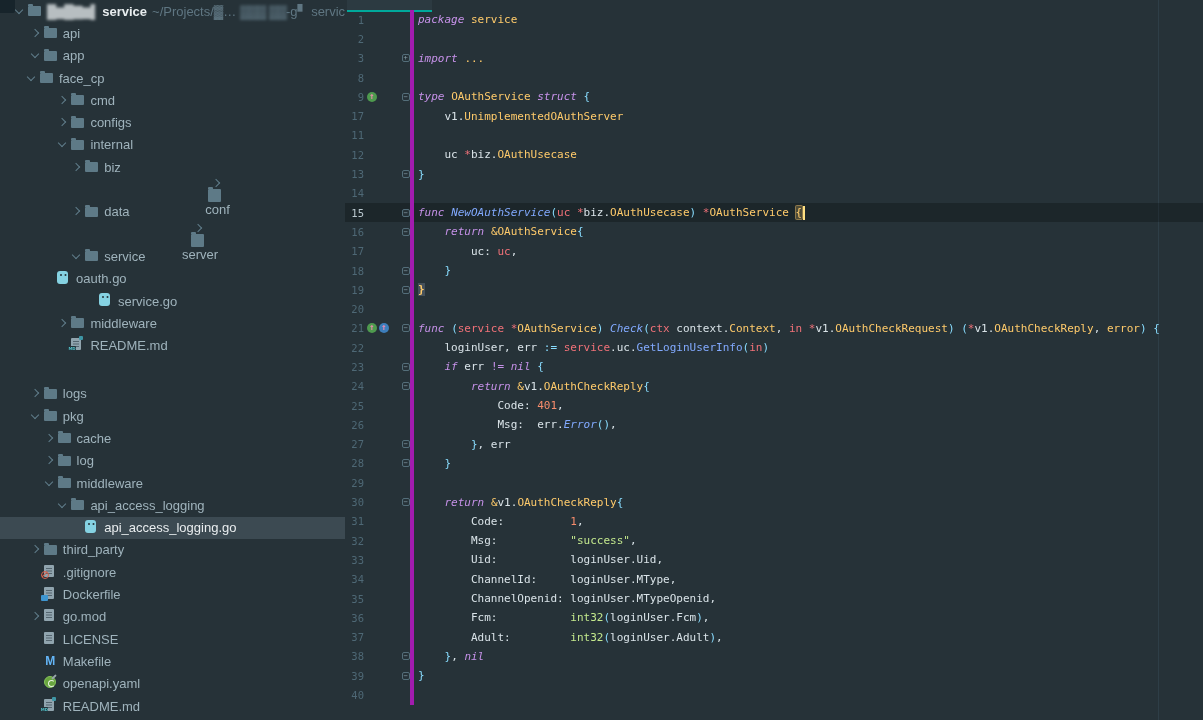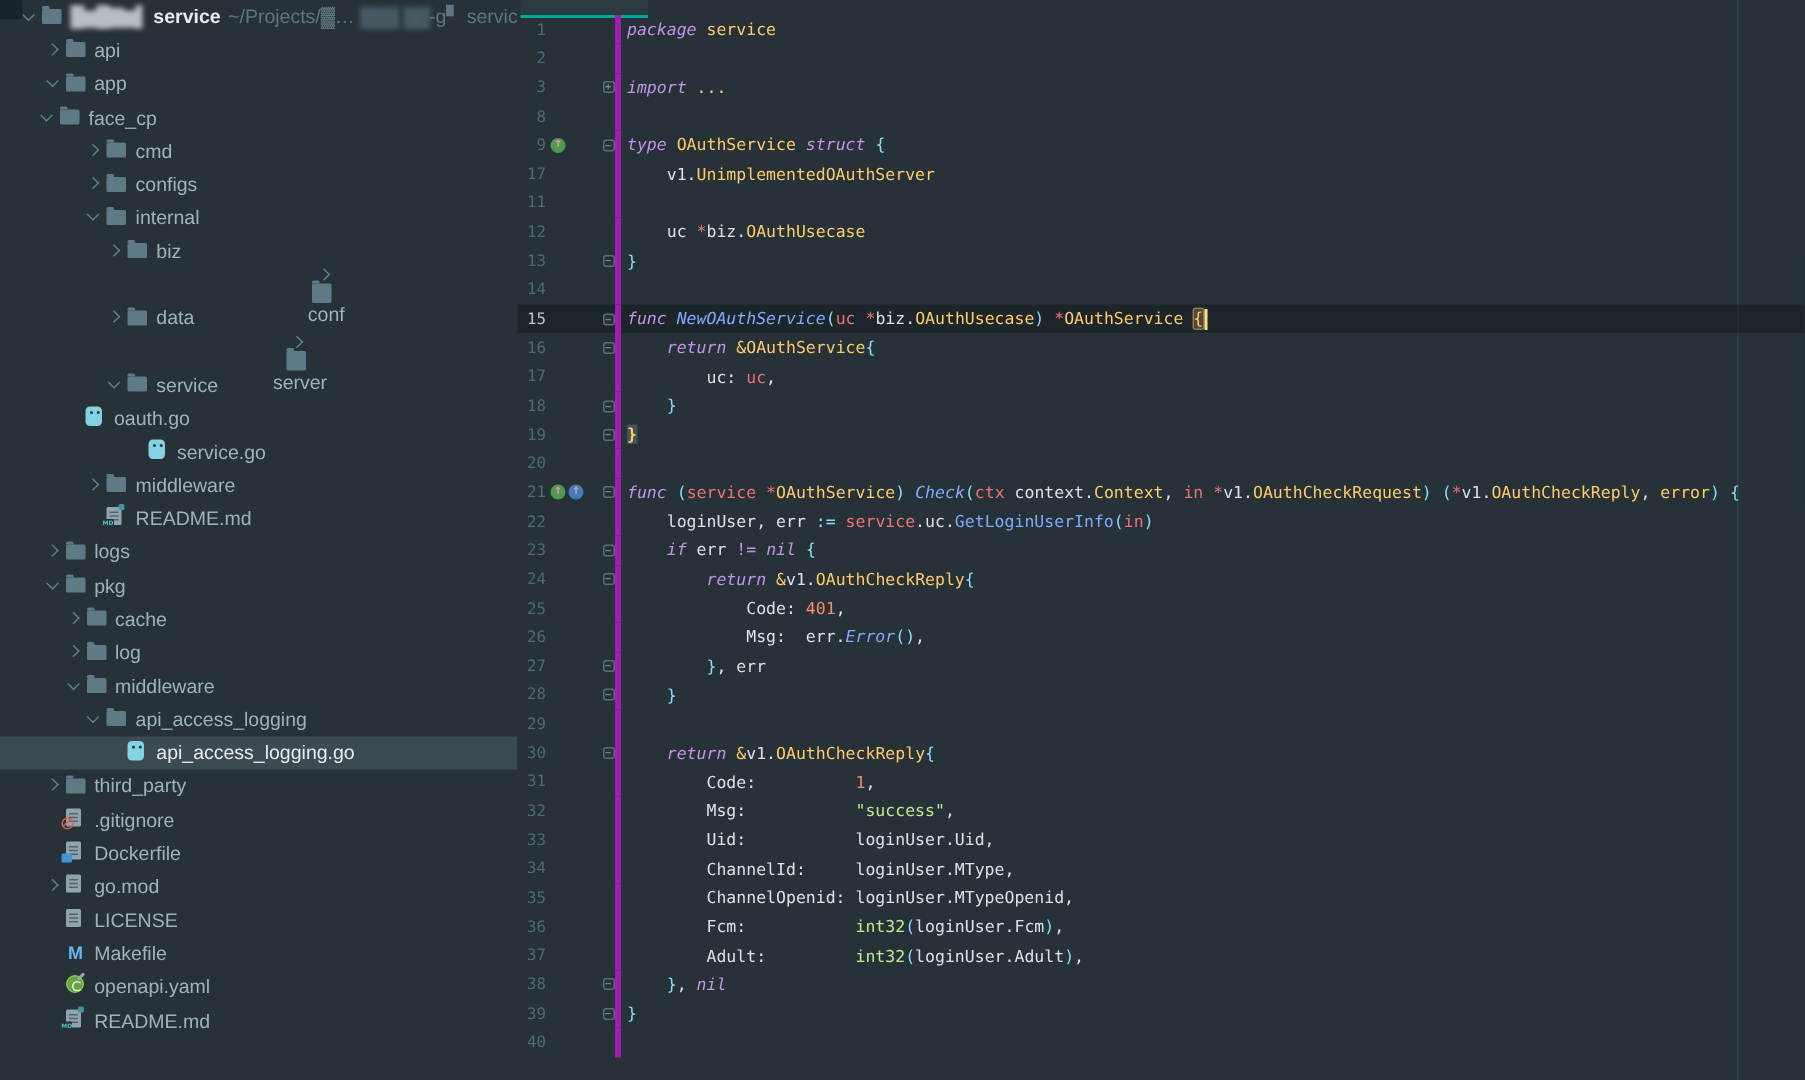--- a/index.html
+++ b/index.html
@@ -149,21 +149,21 @@
         <div class="trow" style="padding-left: 57.4px;">
           <span class="chev right"></span>
           <span class="fold-ico"></span>
           <span class="tlabel">middleware</span>
         </div>
         <div class="trow" style="padding-left: 57.4px;">
           <span class="chevsp"></span>
           <span class="fico"><span class="doc fico" style="margin: 0px;"><span class="badge badge-md">MD</span><span class="badge-md2"></span></span></span>
           <span class="tlabel">README.md</span>
         </div>
-        <div class="trow" style="padding-left: 29.8px;">
+        <div class="trow" style="padding-left: 29.8px; margin-top: 26px;">
           <span class="chev right"></span>
           <span class="fold-ico"></span>
           <span class="tlabel">logs</span>
         </div>
         <div class="trow" style="padding-left: 29.8px;">
           <span class="chev down"></span>
           <span class="fold-ico"></span>
           <span class="tlabel">pkg</span>
         </div>
         <div class="trow" style="padding-left: 43.6px;">

